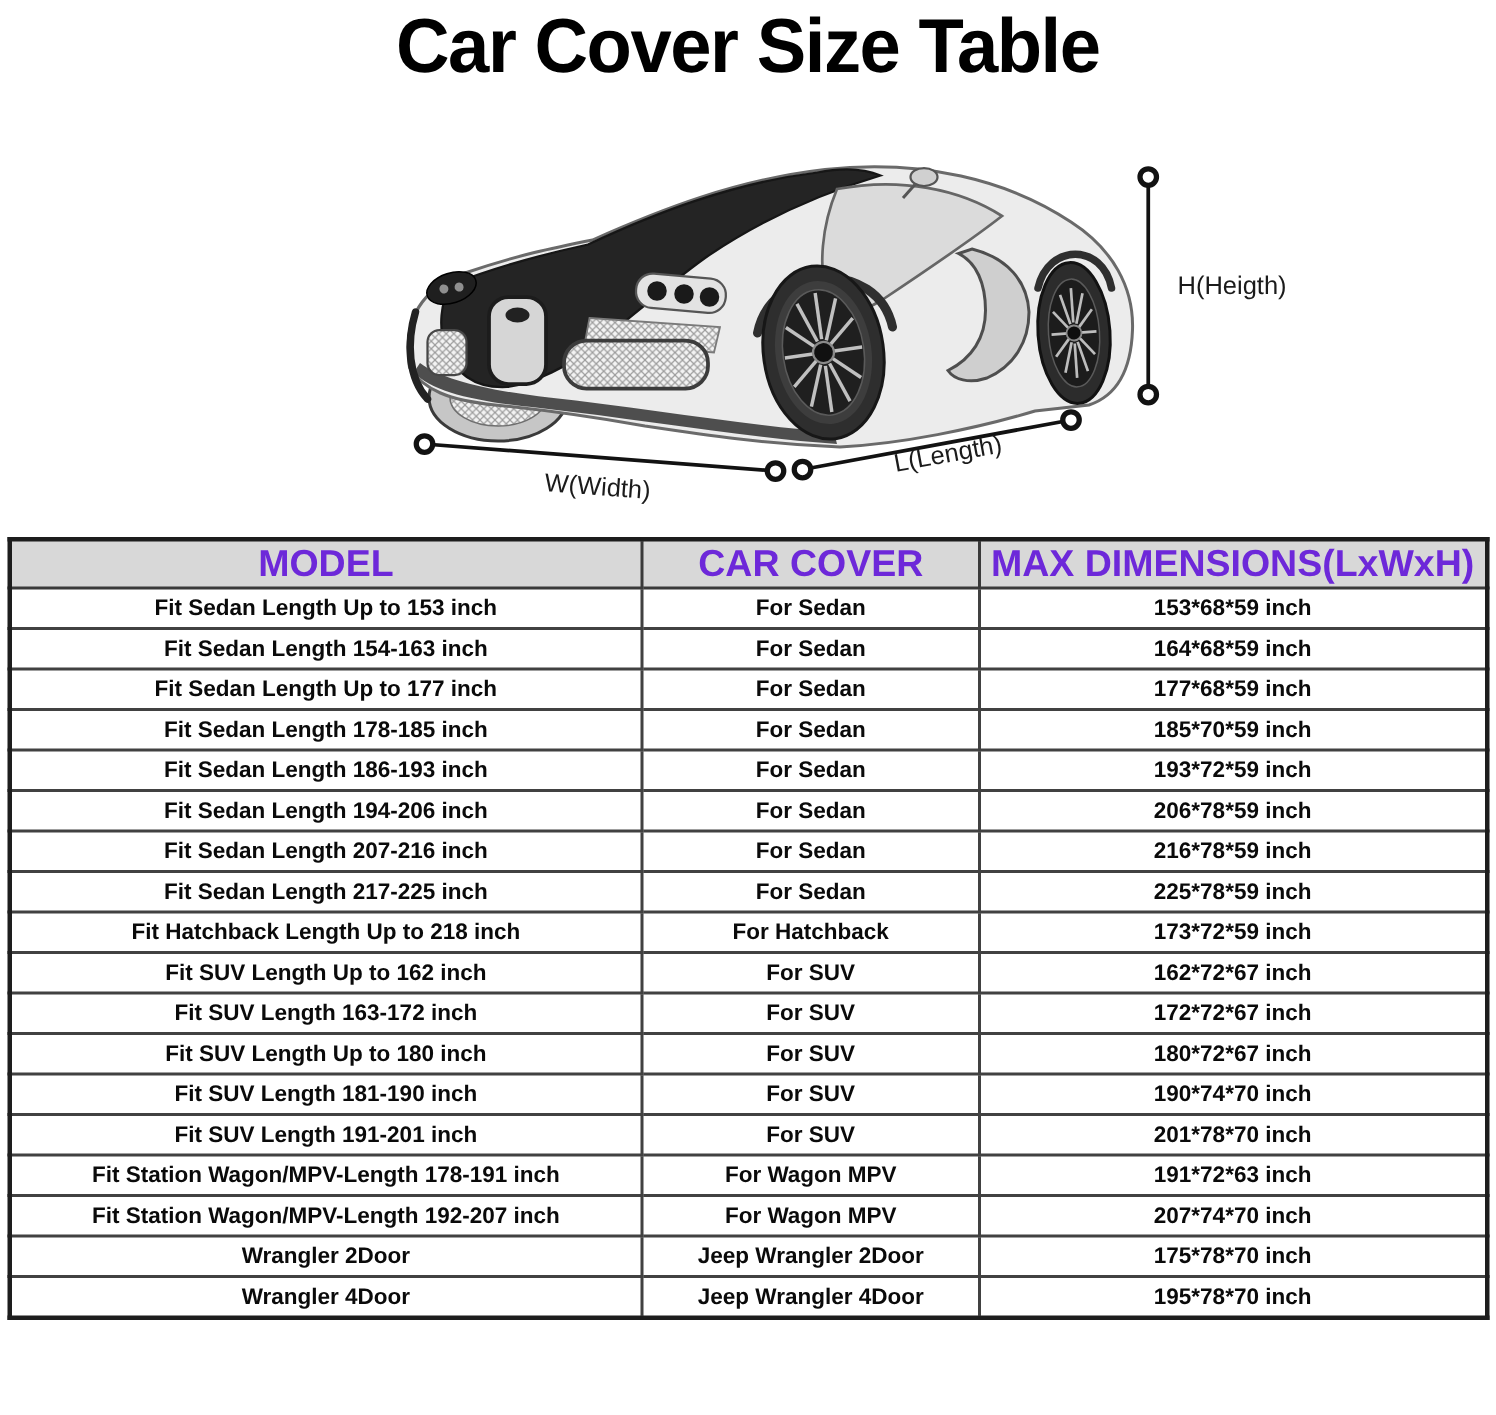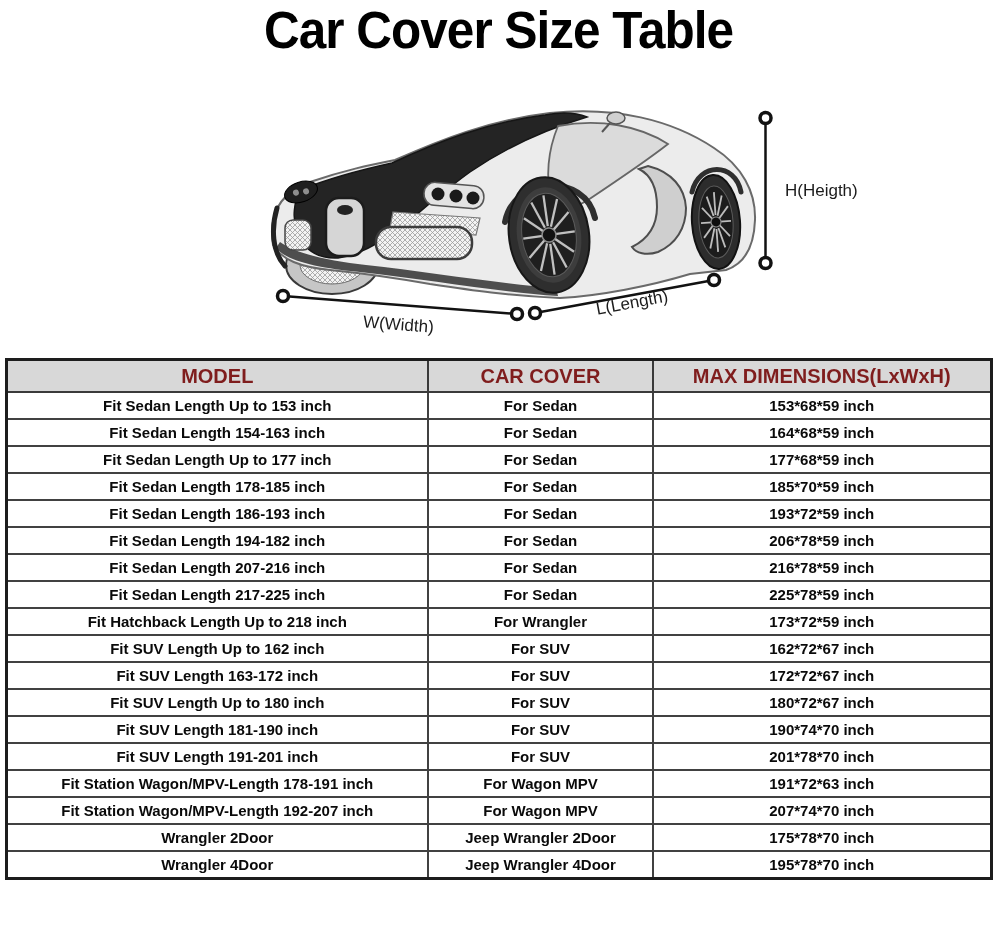--- a/index.html
+++ b/index.html
@@ -16,21 +16,21 @@
   .diagram { position:relative; width:997px; height:292px; }
   .diagram svg { display:block; width:997px; height:292px; }
   .dim-label { font-size:17px; fill:#1b1b1b; }
   table.size-table {
     width:985px; margin:6px auto 0 auto;
     border-collapse:collapse; table-layout:fixed;
     border:3px solid #1d1d1d;
   }
   table.size-table th {
     background:#d8d8d8; border:2px solid #3a3a3a;
-    height:30px; padding:0; font-size:20px; font-weight:bold; color:#7f1d1d;
+    height:30px; padding:0; font-size:25px; font-weight:bold; color:#6d28d9;
     text-align:center;
   }
   table.size-table td {
     border:2px solid #414141; background:#ffffff;
     height:23px; line-height:23px; padding:1px;
     font-size:15px; font-weight:bold; color:#0a0a0a; text-align:center;
     white-space:nowrap; overflow:hidden;
   }
 </style>
 </head>
@@ -213,41 +213,41 @@
     <td>185*70*59 inch</td>
   </tr>
 
   <tr>
     <td>Fit Sedan Length 186-193 inch</td>
     <td>For Sedan</td>
     <td>193*72*59 inch</td>
   </tr>
 
   <tr>
-    <td>Fit Sedan Length 194-182 inch</td>
+    <td>Fit Sedan Length 194-206 inch</td>
     <td>For Sedan</td>
     <td>206*78*59 inch</td>
   </tr>
 
   <tr>
     <td>Fit Sedan Length 207-216 inch</td>
     <td>For Sedan</td>
     <td>216*78*59 inch</td>
   </tr>
 
   <tr>
     <td>Fit Sedan Length 217-225 inch</td>
     <td>For Sedan</td>
     <td>225*78*59 inch</td>
   </tr>
 
 
   <tr>
     <td>Fit Hatchback Length Up to 218 inch</td>
-    <td>For Wrangler</td>
+    <td>For Hatchback</td>
     <td>173*72*59 inch</td>
   </tr>
 
   <tr>
     <td>Fit SUV Length Up to 162 inch</td>
     <td>For SUV</td>
     <td>162*72*67 inch</td>
   </tr>
 
   <tr>

